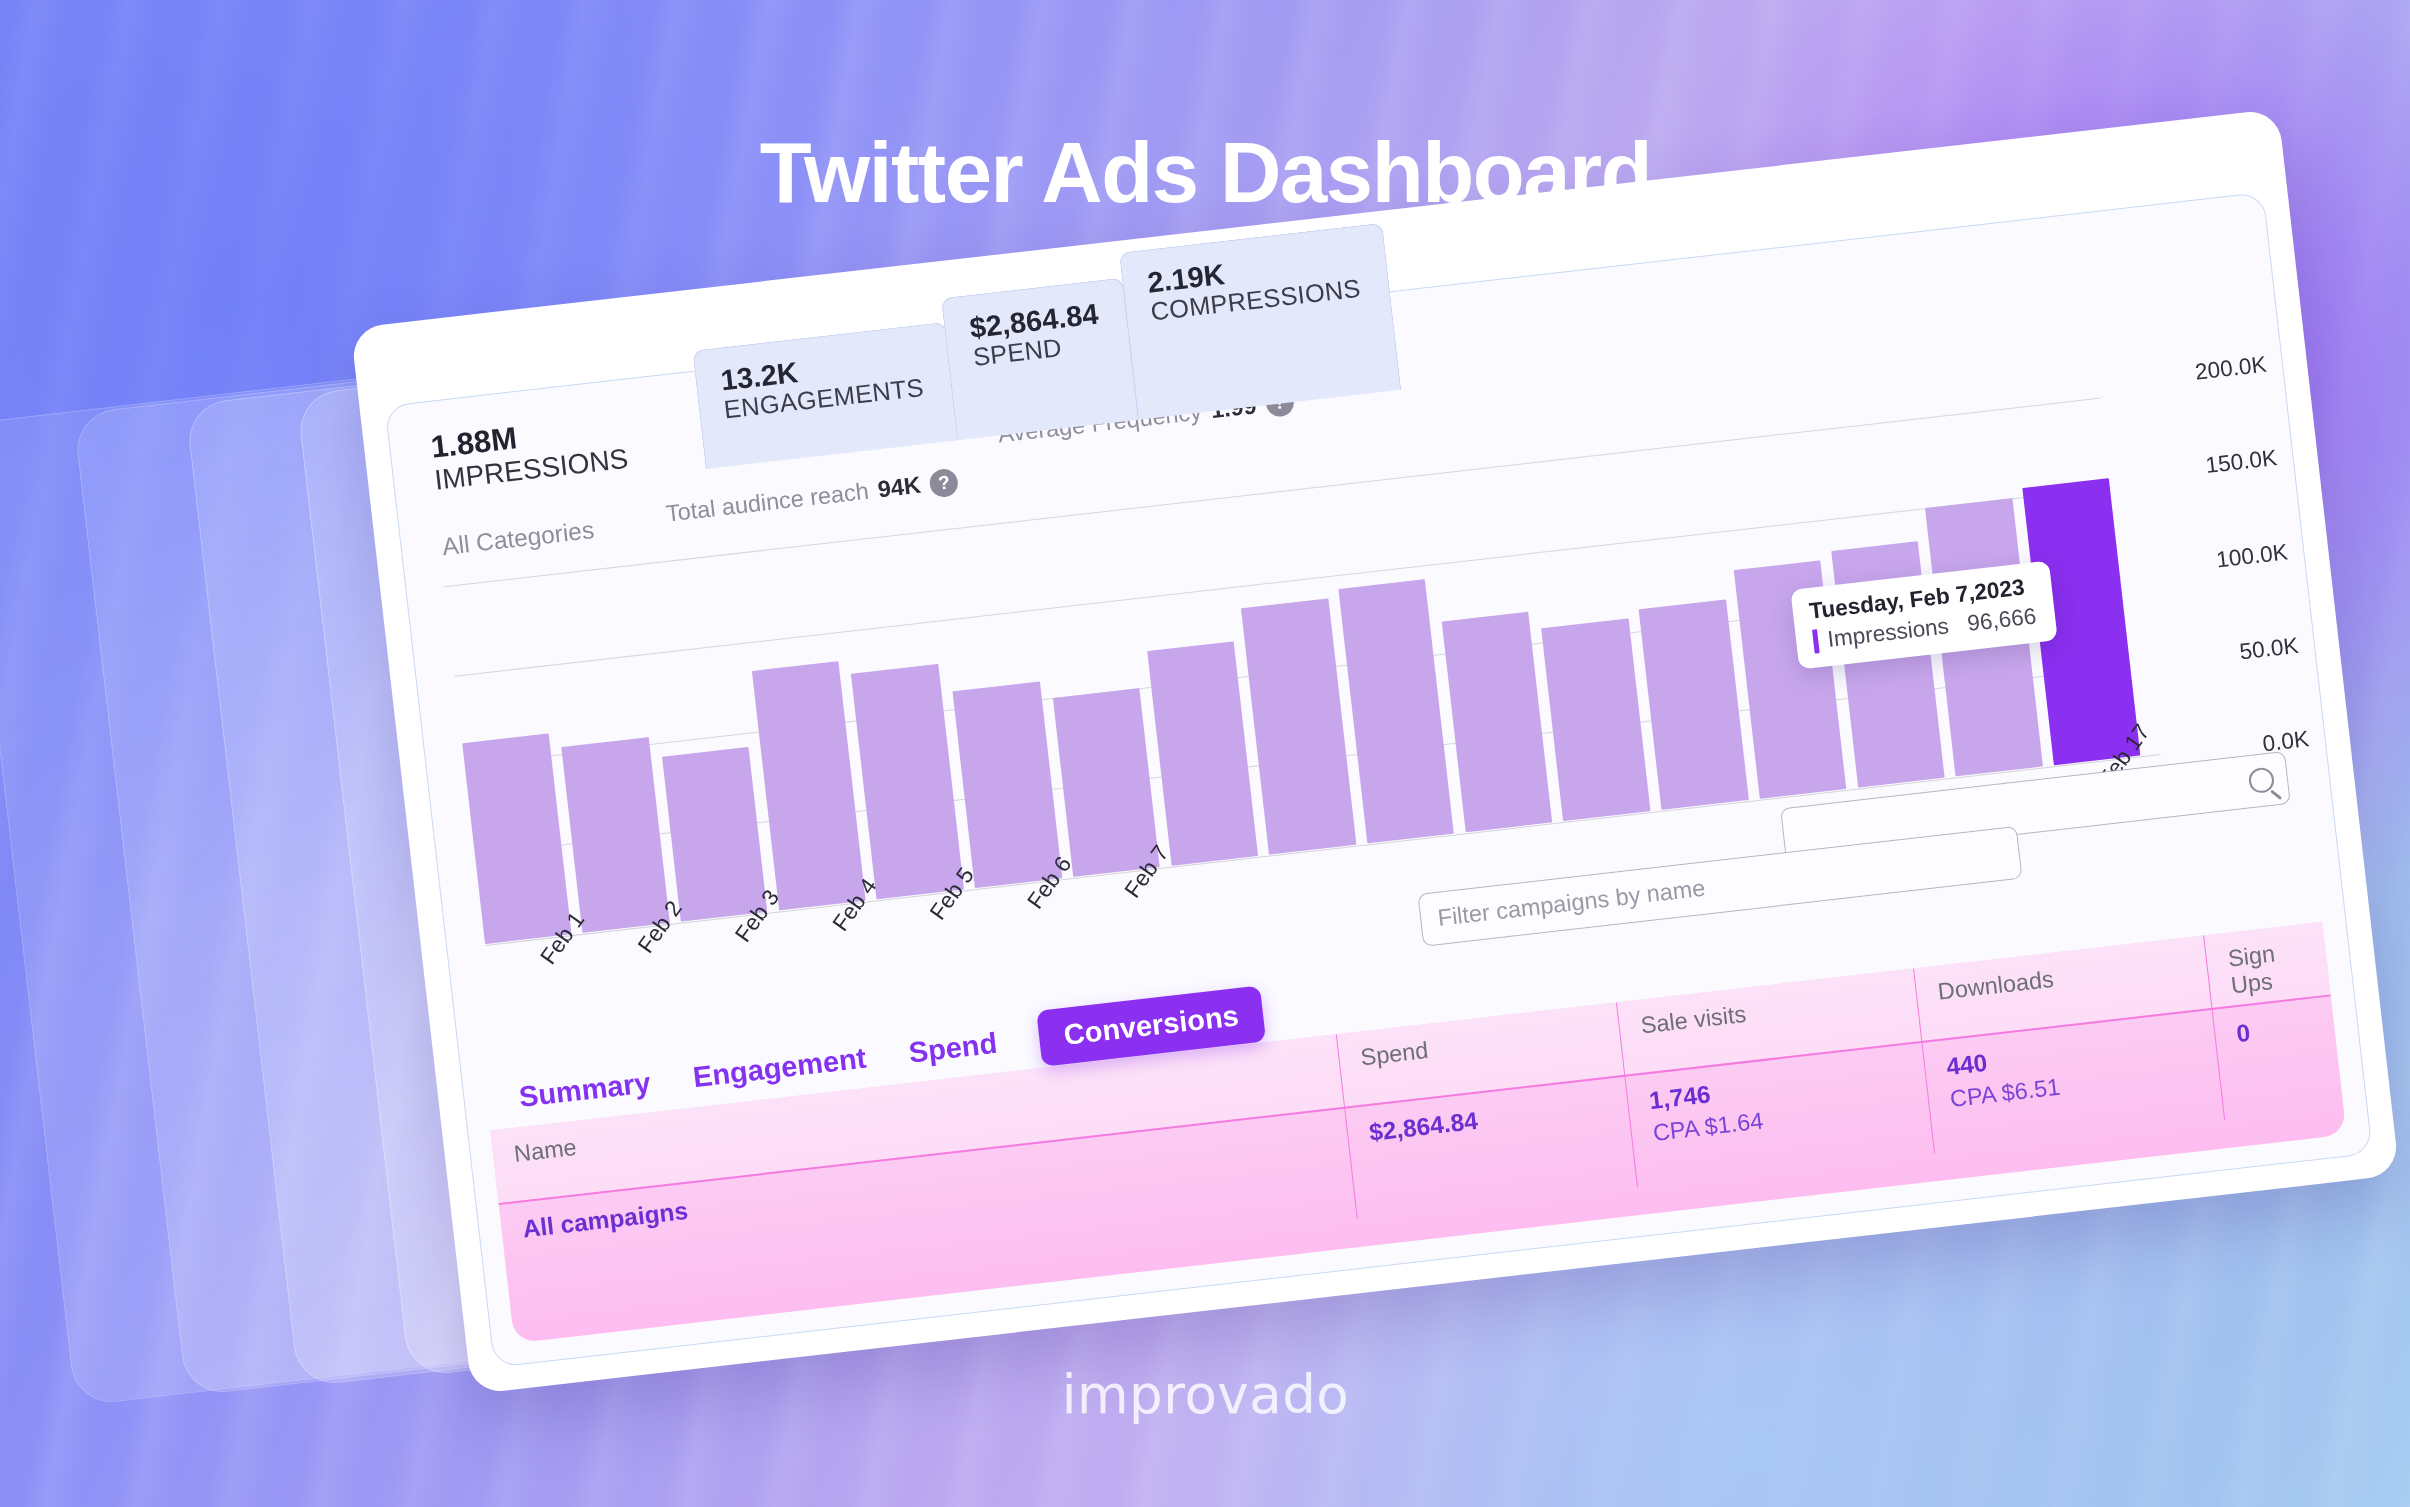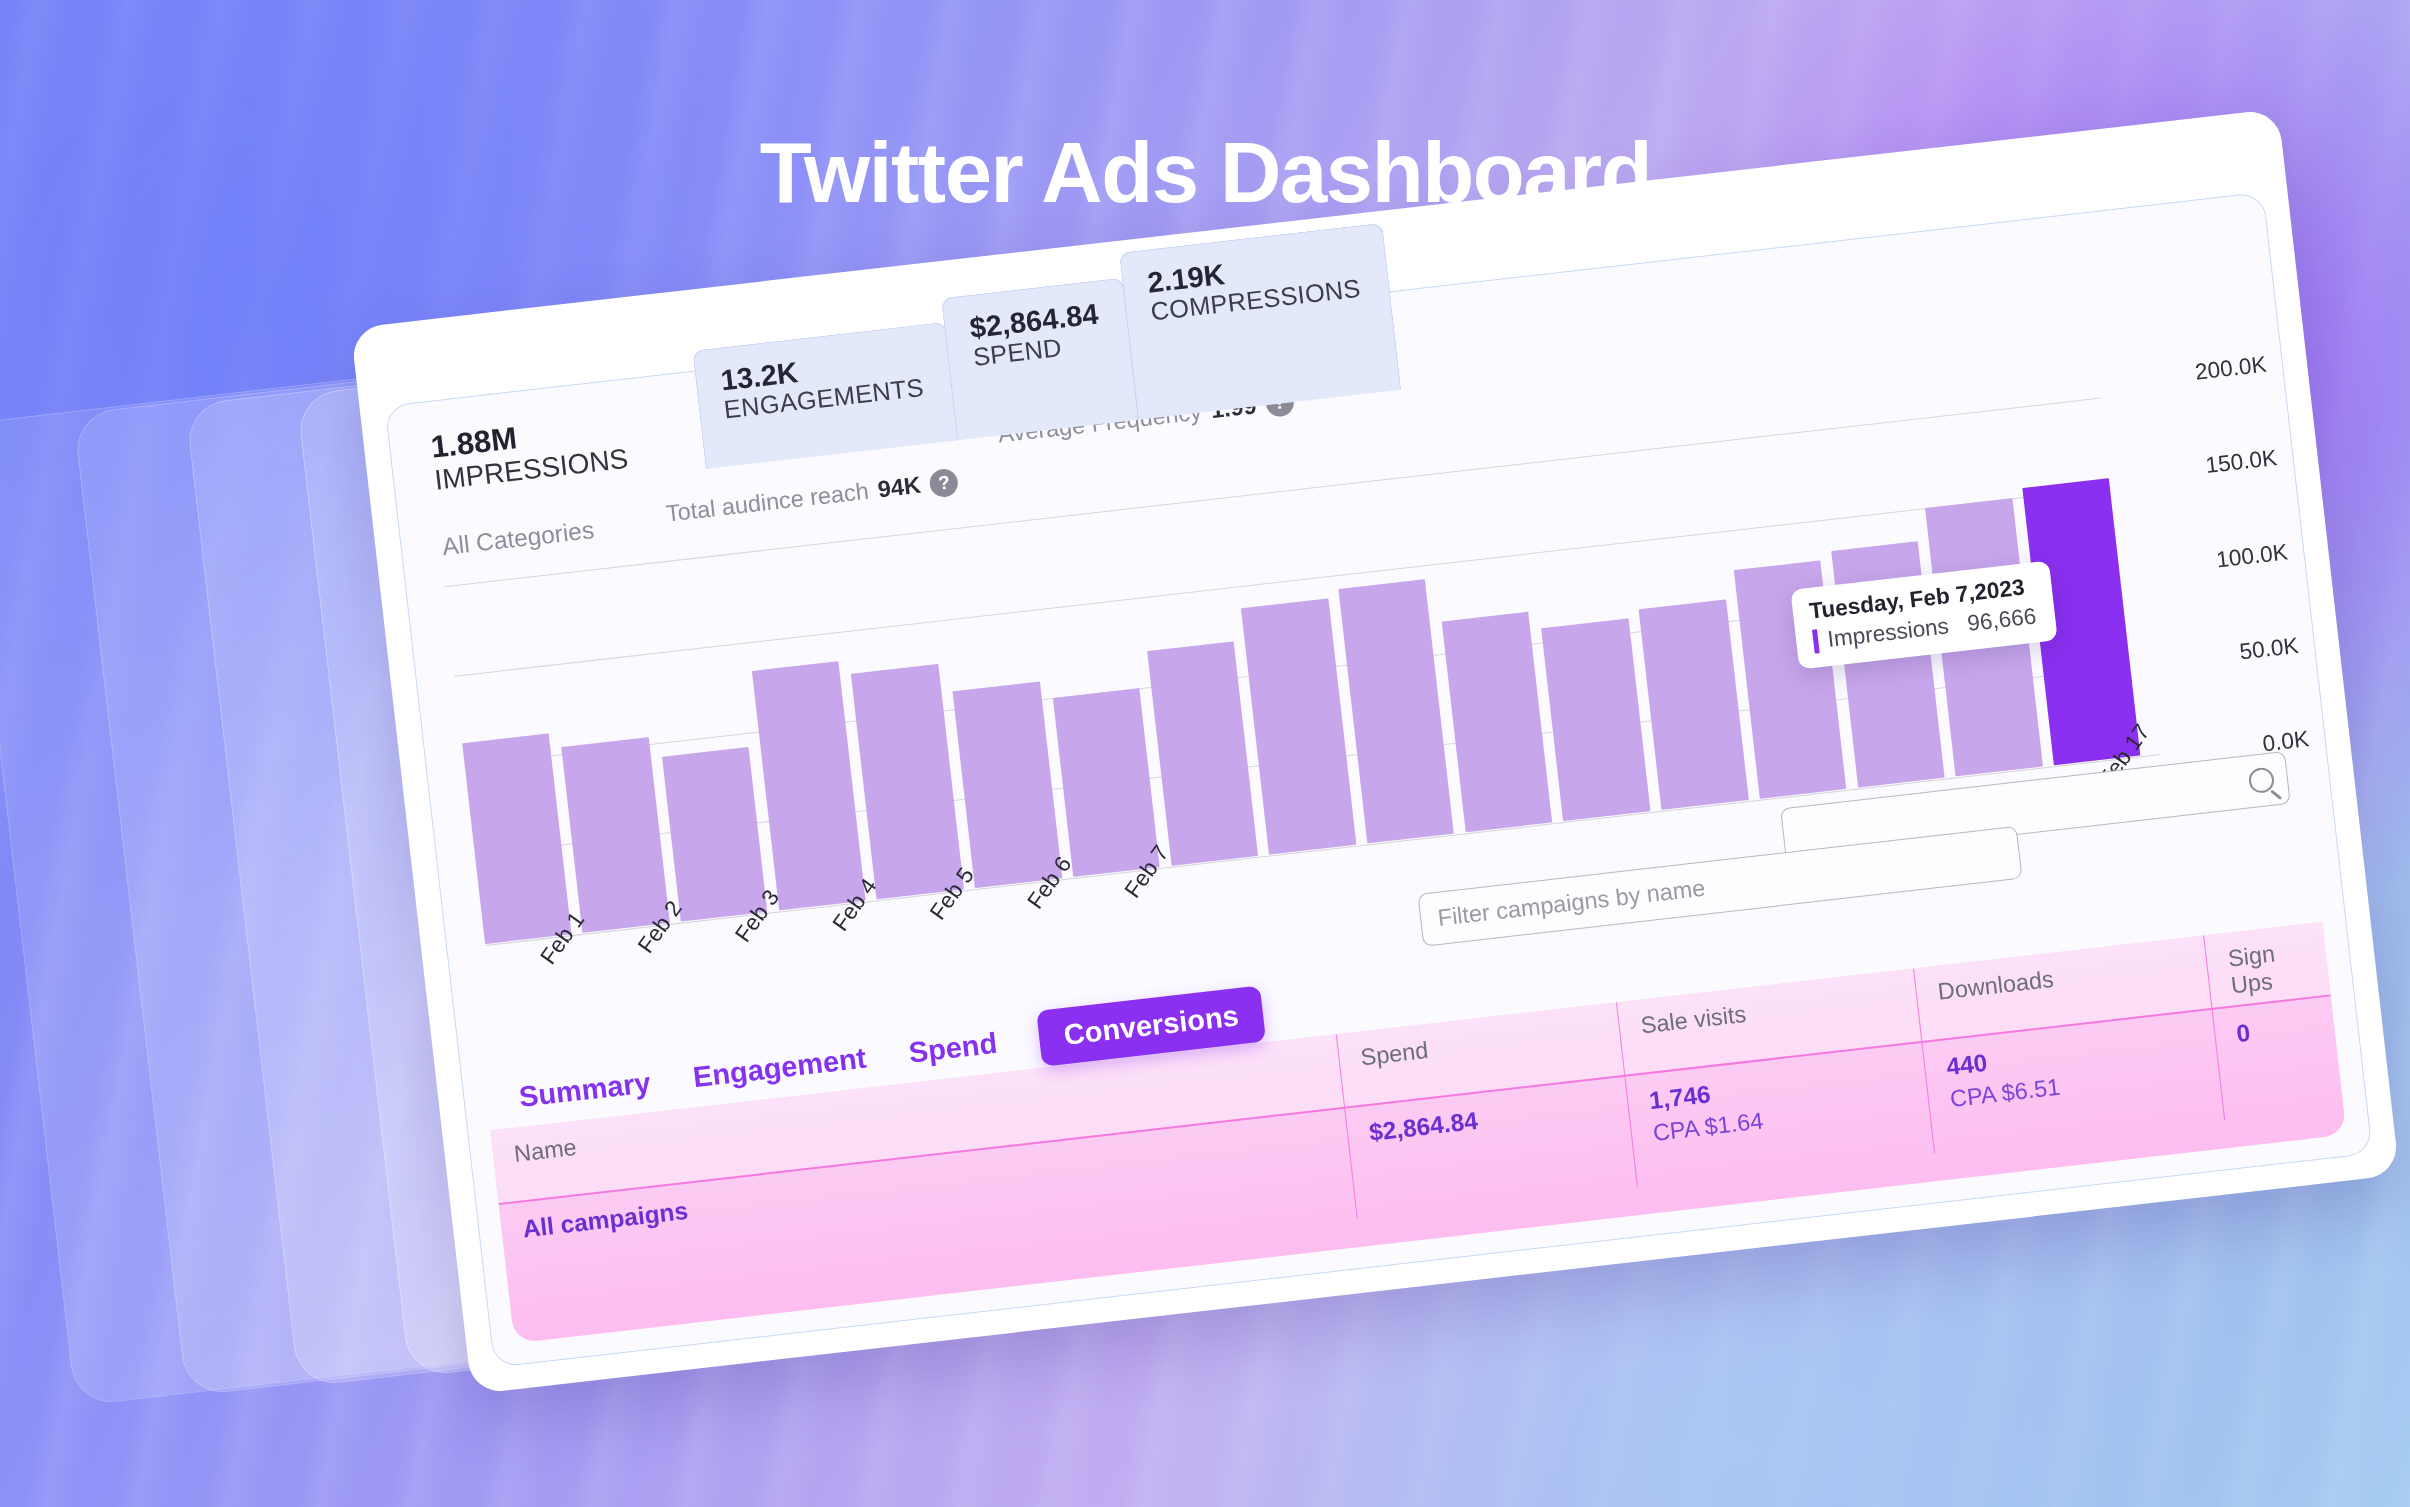--- a/index.html
+++ b/index.html
@@ -449,14 +449,15 @@
             <div class="td c-sign">
               <span class="main">0</span>
             </div>
           </div>
         </div>
 
       </div>
     </div>
   </div>
 
+  <div class="footer-logo">improvado</div>
 </div>
 
 
 </body></html>

